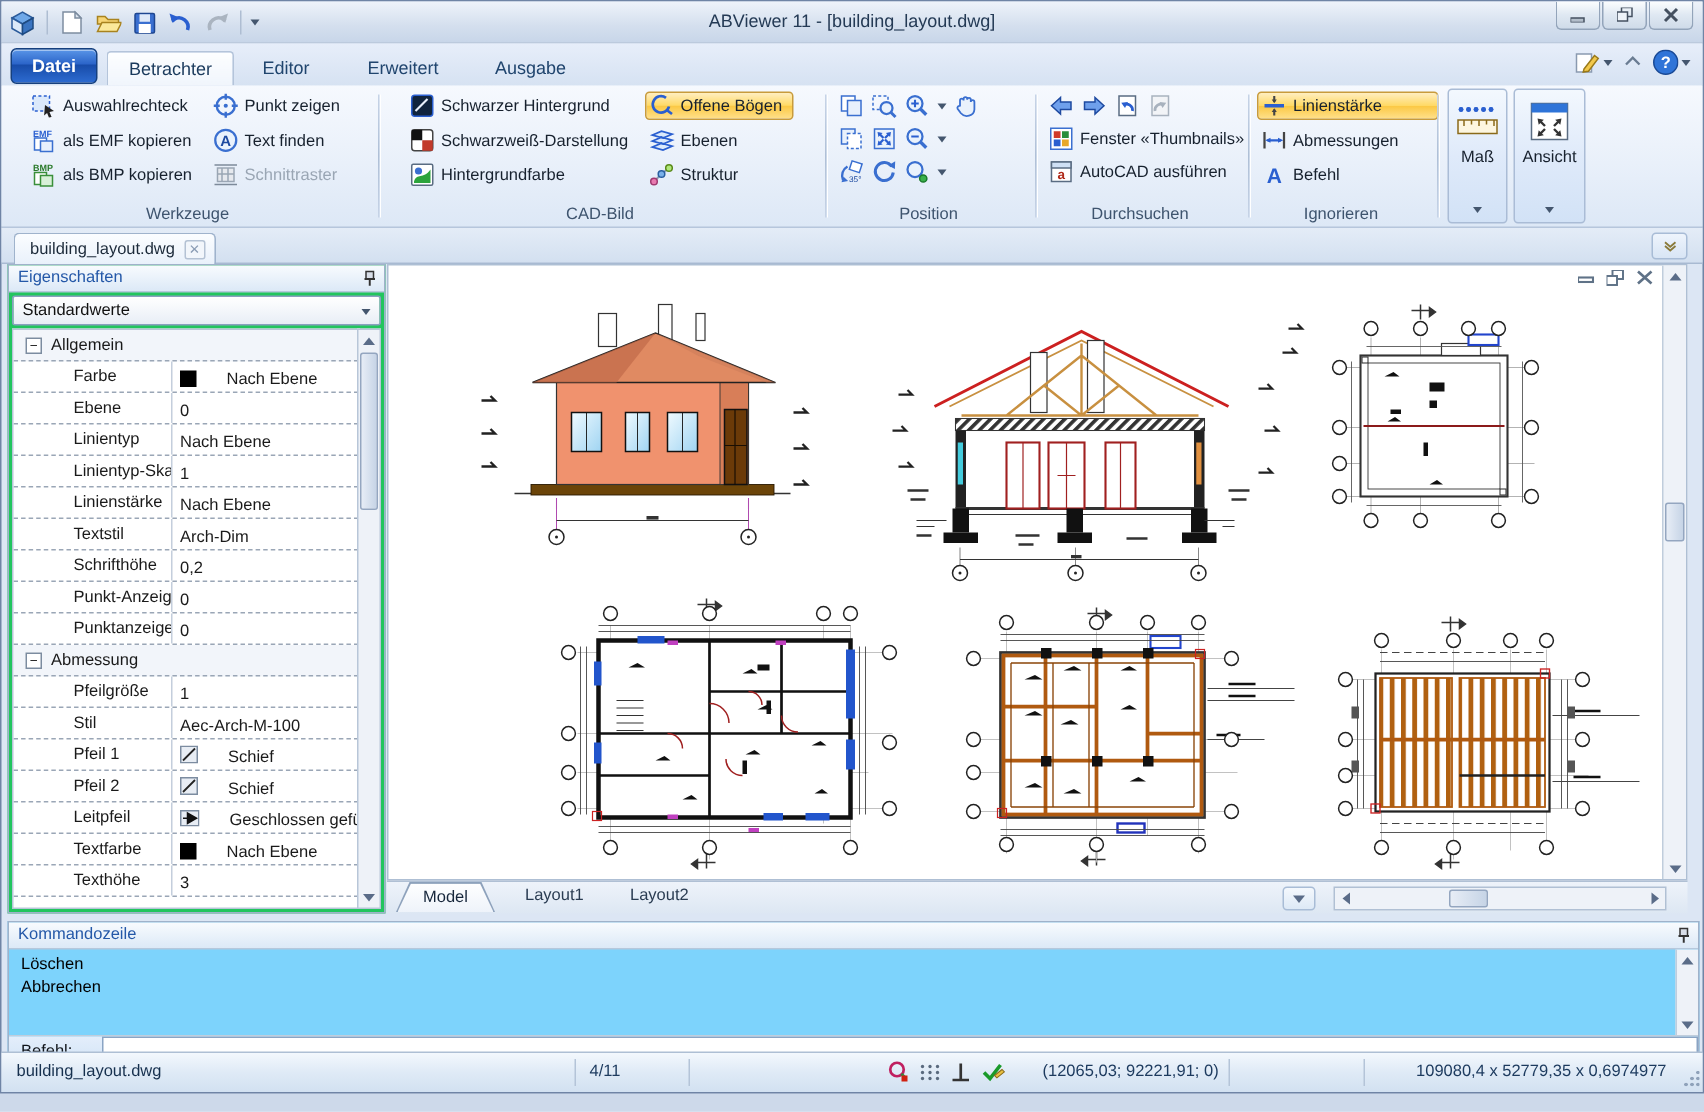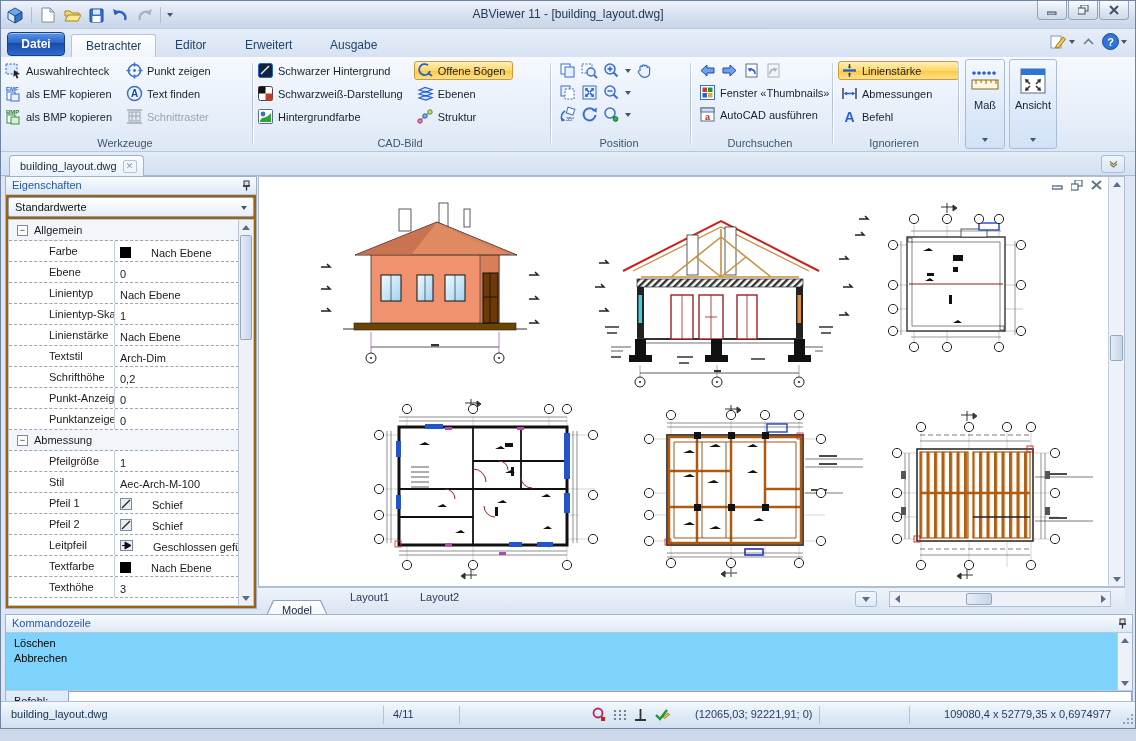--- a/index.html
+++ b/index.html
@@ -31,21 +31,21 @@
     border-radius:3px 3px 0 0; color:#1a3a5c; }
   .tabrow-right { position:absolute; right:8px; top:4px; display:flex; align-items:center; gap:8px; }
 
   
   .ribbon { position:absolute; left:0; top:56px; width:100%; height:95px;
     background:linear-gradient(#f6f9fe,#e9f0fa 55%,#dde8f6); border-bottom:1px solid #b6c6dc; }
   .rgroup { position:absolute; top:0; height:94px; }
   .rgroup:after { content:""; position:absolute; right:0; top:6px; bottom:6px; width:1px;
     background:linear-gradient(#c7d4e7,#aebfd6,#c7d4e7); box-shadow:1px 0 0 #fff; }
   .rglabel { position:absolute; bottom:2px; left:0; right:4px; text-align:center; color:#3e546e; font-size:11px; }
-  .rcols { display:flex; gap:14px; padding:5px 4px; }
+  .rcols { display:flex; gap:14px; padding:5px 20px; }
   .rcol { display:flex; flex-direction:column; gap:6px; }
   .ritem { display:flex; align-items:center; gap:4px; height:17px; white-space:nowrap; color:#17212e; }
   .ritem.disabled { color:#9aa6b4; }
   .ritem.hl { background:linear-gradient(#ffeec0,#ffd964 50%,#fbc843 51%,#ffe08a);
     border:1px solid #c89b3c; border-radius:3px; padding:0 7px 0 2px; margin:-1px -8px -1px -3px; height:19px; }
   .i16 { width:17px; height:17px; flex:0 0 auto; }
   .iconrow { display:flex; gap:5px; align-items:center; }
   .ddarrow { width:0; height:0; border-left:3px solid transparent; border-right:3px solid transparent; border-top:4px solid #44566e; }
   .bigbtn { position:absolute; top:2px; width:40px; height:90px; background:linear-gradient(#f3f8fe,#dfeafa 50%,#d2e2f6);
     border:1px solid #aabcd6; border-radius:3px; display:flex; flex-direction:column; align-items:center; padding-top:6px; gap:3px; }
@@ -56,21 +56,21 @@
   .docrow { position:absolute; left:0; top:151px; width:100%; height:24px;
     background:linear-gradient(#e4ecf7,#d3e0f0); border-bottom:1px solid #a8bad2; }
   .doctab { position:absolute; left:8px; top:3px; height:21px; padding:0 6px 0 10px; display:flex; align-items:center; gap:6px;
     background:linear-gradient(#fbfdff,#e9f1fb); border:1px solid #9fb3cc; border-bottom:none; border-radius:4px 4px 0 0; color:#1c2a3a; }
   .tabclose { width:14px; height:13px; border:1px solid #b4c2d4; border-radius:2px; background:#f2f6fb;
     color:#8a9cb4; font-size:9px; line-height:11px; text-align:center; }
   .docrow-chevbtn { position:absolute; right:10px; top:3px; width:24px; height:18px; border:1px solid #a8bcd6;
     border-radius:3px; background:linear-gradient(#eef4fc,#d8e5f5); display:flex; align-items:center; justify-content:center; }
 
   
-  .props { position:absolute; left:4px; top:175px; width:252px; height:433px; background:#a16207; border:1px solid #9fb2ca; }
+  .props { position:absolute; left:4px; top:175px; width:252px; height:433px; background:#22c55e; border:1px solid #9fb2ca; }
   .phead { position:absolute; left:0; top:0; right:0; height:18px; background:linear-gradient(#f8fbfe,#dcE9f7);
     border-bottom:1px solid #b6c8dc; color:#2458a8; padding:2px 6px; }
   .pin { position:absolute; right:5px; top:3px; }
   .preset { position:absolute; left:2px; top:20px; right:2px; height:20px; background:linear-gradient(#fff,#e8eef6);
     border:1px solid #8aa0c0; border-radius:2px; padding:3px 6px; color:#111; }
   .preset .ddarrow { position:absolute; right:6px; top:8px; }
   .pgrid { position:absolute; left:2px; top:42px; width:232px; bottom:2px; background:#fff; border:1px solid #b8c6d8; overflow:hidden; }
   .psec { height:21px; display:flex; align-items:center; gap:6px; padding-left:8px;
     border-bottom:1px dashed #9aa6b6; background:#f2f5fa; }
   .pcollapse { width:11px; height:11px; border:1px solid #7c8ca0; background:#fff; font-size:9px; line-height:9px; text-align:center; color:#222; }
@@ -88,21 +88,21 @@
 
   
   .canvas { position:absolute; left:257px; top:175px; width:867px; height:411px; background:#fff; border:1px solid #aebfd4; }
   .mdictrl { position:absolute; right:22px; top:3px; display:flex; gap:8px; color:#5f7287; }
   .vscroll { position:absolute; right:0; top:0; width:16px; height:409px; background:#eef2f8; border-left:1px solid #c0cddc; }
   .drawing { position:absolute; left:0; top:0; }
 
   
   .vstrip { position:absolute; left:257px; top:586px; width:867px; height:22px; background:linear-gradient(#eef3fa,#dde7f3); border-top:1px solid #b0c0d4; }
   .vtab-active-outer { position:absolute; left:6px; top:0; width:66px; height:20px; background:#8ea2bc;
-    clip-path:polygon(9px 0, calc(100% - 9px) 0, 100% 100%, 0 100%);margin-top:12px; }
+    clip-path:polygon(9px 0, calc(100% - 9px) 0, 100% 100%, 0 100%); }
   .vtab-active-inner { position:absolute; left:1px; top:1px; width:64px; height:19px; background:linear-gradient(#fff,#eef3fa);
     clip-path:polygon(9px 0, calc(100% - 9px) 0, 100% 100%, 0 100%); text-align:center; padding-top:3px; color:#16263a; }
   .vtab { position:absolute; top:3px; color:#2a3c52; }
   .hscroll { position:absolute; right:14px; top:3px; width:222px; height:16px; background:#eef2f8; border:1px solid #b0c0d4; }
   .vchev { position:absolute; right:248px; top:3px; width:22px; height:16px; border:1px solid #a8bcd6; border-radius:3px;
     background:linear-gradient(#f4f8fd,#dde9f6); display:flex; align-items:center; justify-content:center; }
 
   
   .cmdpanel { position:absolute; left:4px; top:613px; width:1128px; height:99px; background:#7dd3fc; border:1px solid #9fb2ca; }
   .cmdhead { height:18px; background:linear-gradient(#f8fbfe,#dce9f7); border-bottom:1px solid #b6c8dc; color:#2458a8; padding:2px 6px; position:relative; }

